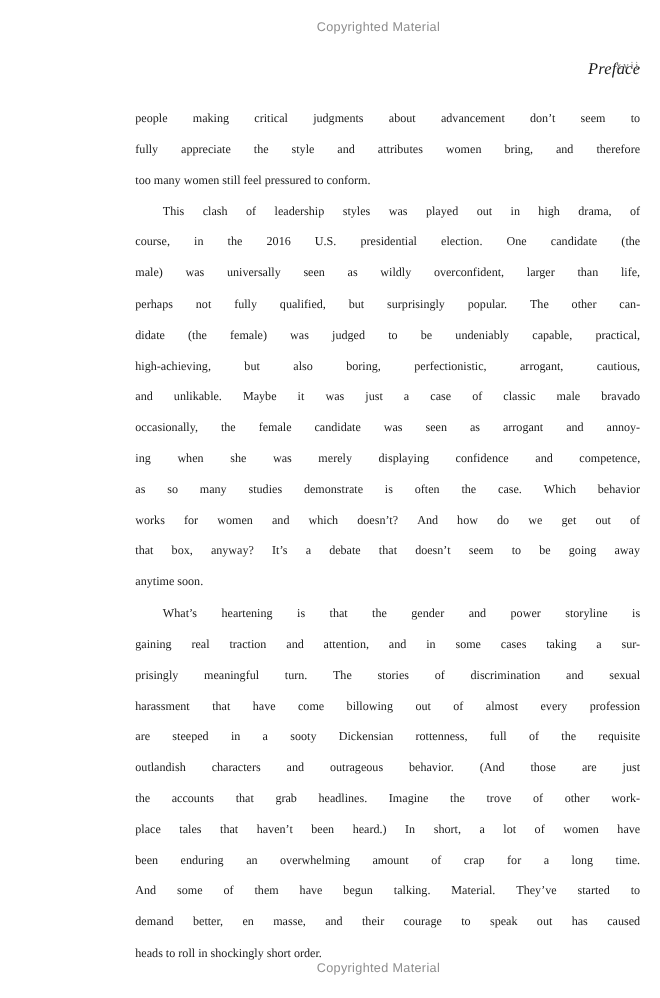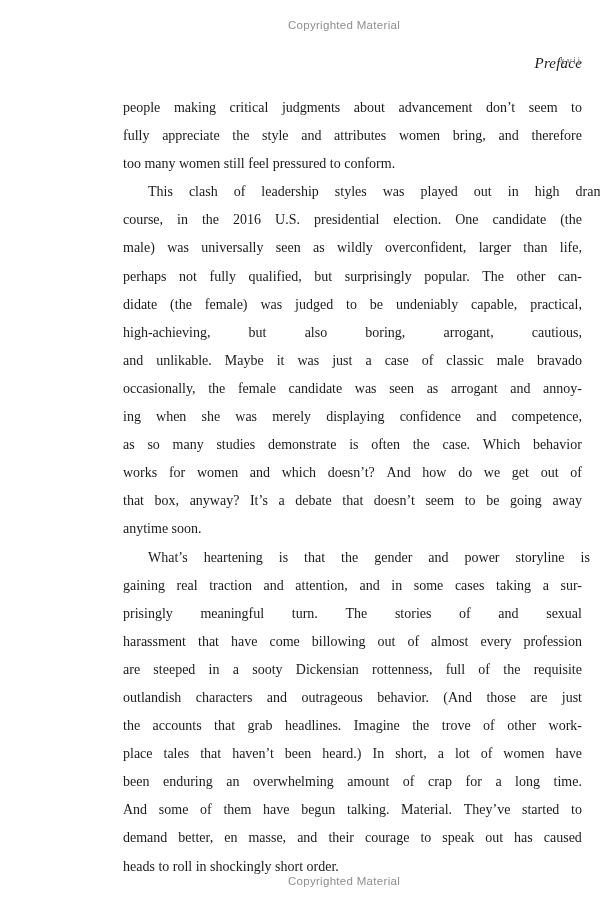--- a/index.html
+++ b/index.html
@@ -63,21 +63,21 @@
     top: 94px;
     width: 459px;
   }
   .para {
     margin: 0;
   }
   .line {
     display: block;
     height: 28.1px;
     line-height: 28.1px;
-    font-size: 14px;
+    font-size: 11px;
     white-space: pre;
     color: #1a1a1a;
   }
   
   .line.justify {
     display: flex;
     justify-content: space-between;
   }
   .line.justify > span.w {
     white-space: pre;
@@ -108,33 +108,33 @@
         <span class="line justify"><span class="w">people</span><span class="w">making</span><span class="w">critical</span><span class="w">judgments</span><span class="w">about</span><span class="w">advancement</span><span class="w">don’t</span><span class="w">seem</span><span class="w">to</span></span>
         <span class="line justify"><span class="w">fully</span><span class="w">appreciate</span><span class="w">the</span><span class="w">style</span><span class="w">and</span><span class="w">attributes</span><span class="w">women</span><span class="w">bring,</span><span class="w">and</span><span class="w">therefore</span></span>
         <span class="line">too many women still feel pressured to conform.</span>
       </p>
       <p class="para">
         <span class="line justify indent"><span class="w">This</span><span class="w">clash</span><span class="w">of</span><span class="w">leadership</span><span class="w">styles</span><span class="w">was</span><span class="w">played</span><span class="w">out</span><span class="w">in</span><span class="w">high</span><span class="w">drama,</span><span class="w">of</span></span>
         <span class="line justify"><span class="w">course,</span><span class="w">in</span><span class="w">the</span><span class="w">2016</span><span class="w">U.S.</span><span class="w">presidential</span><span class="w">election.</span><span class="w">One</span><span class="w">candidate</span><span class="w">(the</span></span>
         <span class="line justify"><span class="w">male)</span><span class="w">was</span><span class="w">universally</span><span class="w">seen</span><span class="w">as</span><span class="w">wildly</span><span class="w">overconfident,</span><span class="w">larger</span><span class="w">than</span><span class="w">life,</span></span>
         <span class="line justify"><span class="w">perhaps</span><span class="w">not</span><span class="w">fully</span><span class="w">qualified,</span><span class="w">but</span><span class="w">surprisingly</span><span class="w">popular.</span><span class="w">The</span><span class="w">other</span><span class="w">can-</span></span>
         <span class="line justify"><span class="w">didate</span><span class="w">(the</span><span class="w">female)</span><span class="w">was</span><span class="w">judged</span><span class="w">to</span><span class="w">be</span><span class="w">undeniably</span><span class="w">capable,</span><span class="w">practical,</span></span>
-        <span class="line justify"><span class="w">high-achieving,</span><span class="w">but</span><span class="w">also</span><span class="w">boring,</span><span class="w">arrogant,</span><span class="w">cautious,</span></span>
+        <span class="line justify"><span class="w">high-achieving,</span><span class="w">but</span><span class="w">also</span><span class="w">boring,</span><span class="w">perfectionistic,</span><span class="w">arrogant,</span><span class="w">cautious,</span></span>
         <span class="line justify"><span class="w">and</span><span class="w">unlikable.</span><span class="w">Maybe</span><span class="w">it</span><span class="w">was</span><span class="w">just</span><span class="w">a</span><span class="w">case</span><span class="w">of</span><span class="w">classic</span><span class="w">male</span><span class="w">bravado</span></span>
         <span class="line justify"><span class="w">occasionally,</span><span class="w">the</span><span class="w">female</span><span class="w">candidate</span><span class="w">was</span><span class="w">seen</span><span class="w">as</span><span class="w">arrogant</span><span class="w">and</span><span class="w">annoy-</span></span>
         <span class="line justify"><span class="w">ing</span><span class="w">when</span><span class="w">she</span><span class="w">was</span><span class="w">merely</span><span class="w">displaying</span><span class="w">confidence</span><span class="w">and</span><span class="w">competence,</span></span>
         <span class="line justify"><span class="w">as</span><span class="w">so</span><span class="w">many</span><span class="w">studies</span><span class="w">demonstrate</span><span class="w">is</span><span class="w">often</span><span class="w">the</span><span class="w">case.</span><span class="w">Which</span><span class="w">behavior</span></span>
         <span class="line justify"><span class="w">works</span><span class="w">for</span><span class="w">women</span><span class="w">and</span><span class="w">which</span><span class="w">doesn’t?</span><span class="w">And</span><span class="w">how</span><span class="w">do</span><span class="w">we</span><span class="w">get</span><span class="w">out</span><span class="w">of</span></span>
         <span class="line justify"><span class="w">that</span><span class="w">box,</span><span class="w">anyway?</span><span class="w">It’s</span><span class="w">a</span><span class="w">debate</span><span class="w">that</span><span class="w">doesn’t</span><span class="w">seem</span><span class="w">to</span><span class="w">be</span><span class="w">going</span><span class="w">away</span></span>
         <span class="line">anytime soon.</span>
       </p>
       <p class="para">
         <span class="line justify indent"><span class="w">What’s</span><span class="w">heartening</span><span class="w">is</span><span class="w">that</span><span class="w">the</span><span class="w">gender</span><span class="w">and</span><span class="w">power</span><span class="w">storyline</span><span class="w">is</span></span>
         <span class="line justify"><span class="w">gaining</span><span class="w">real</span><span class="w">traction</span><span class="w">and</span><span class="w">attention,</span><span class="w">and</span><span class="w">in</span><span class="w">some</span><span class="w">cases</span><span class="w">taking</span><span class="w">a</span><span class="w">sur-</span></span>
-        <span class="line justify"><span class="w">prisingly</span><span class="w">meaningful</span><span class="w">turn.</span><span class="w">The</span><span class="w">stories</span><span class="w">of</span><span class="w">and</span><span class="w">sexual</span></span>
+        <span class="line justify"><span class="w">prisingly</span><span class="w">meaningful</span><span class="w">turn.</span><span class="w">The</span><span class="w">stories</span><span class="w">of</span><span class="w">discrimination</span><span class="w">and</span><span class="w">sexual</span></span>
         <span class="line justify"><span class="w">harassment</span><span class="w">that</span><span class="w">have</span><span class="w">come</span><span class="w">billowing</span><span class="w">out</span><span class="w">of</span><span class="w">almost</span><span class="w">every</span><span class="w">profession</span></span>
         <span class="line justify"><span class="w">are</span><span class="w">steeped</span><span class="w">in</span><span class="w">a</span><span class="w">sooty</span><span class="w">Dickensian</span><span class="w">rottenness,</span><span class="w">full</span><span class="w">of</span><span class="w">the</span><span class="w">requisite</span></span>
         <span class="line justify"><span class="w">outlandish</span><span class="w">characters</span><span class="w">and</span><span class="w">outrageous</span><span class="w">behavior.</span><span class="w">(And</span><span class="w">those</span><span class="w">are</span><span class="w">just</span></span>
         <span class="line justify"><span class="w">the</span><span class="w">accounts</span><span class="w">that</span><span class="w">grab</span><span class="w">headlines.</span><span class="w">Imagine</span><span class="w">the</span><span class="w">trove</span><span class="w">of</span><span class="w">other</span><span class="w">work-</span></span>
         <span class="line justify"><span class="w">place</span><span class="w">tales</span><span class="w">that</span><span class="w">haven’t</span><span class="w">been</span><span class="w">heard.)</span><span class="w">In</span><span class="w">short,</span><span class="w">a</span><span class="w">lot</span><span class="w">of</span><span class="w">women</span><span class="w">have</span></span>
         <span class="line justify"><span class="w">been</span><span class="w">enduring</span><span class="w">an</span><span class="w">overwhelming</span><span class="w">amount</span><span class="w">of</span><span class="w">crap</span><span class="w">for</span><span class="w">a</span><span class="w">long</span><span class="w">time.</span></span>
         <span class="line justify"><span class="w">And</span><span class="w">some</span><span class="w">of</span><span class="w">them</span><span class="w">have</span><span class="w">begun</span><span class="w">talking.</span><span class="w">Material.</span><span class="w">They’ve</span><span class="w">started</span><span class="w">to</span></span>
         <span class="line justify"><span class="w">demand</span><span class="w">better,</span><span class="w">en</span><span class="w">masse,</span><span class="w">and</span><span class="w">their</span><span class="w">courage</span><span class="w">to</span><span class="w">speak</span><span class="w">out</span><span class="w">has</span><span class="w">caused</span></span>
         <span class="line">heads to roll in shockingly short order.</span>
       </p>

